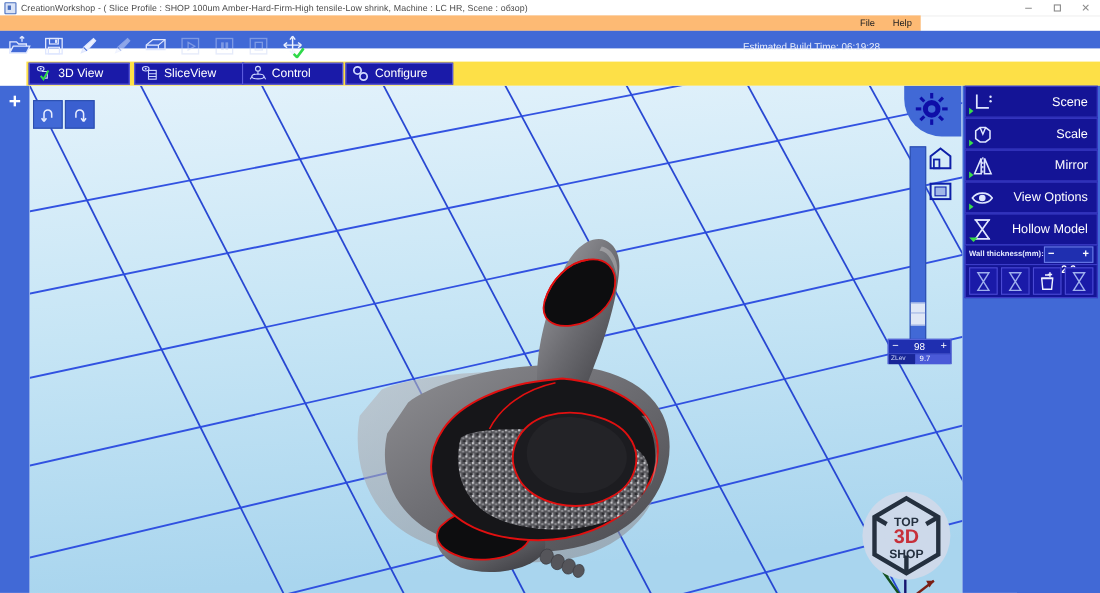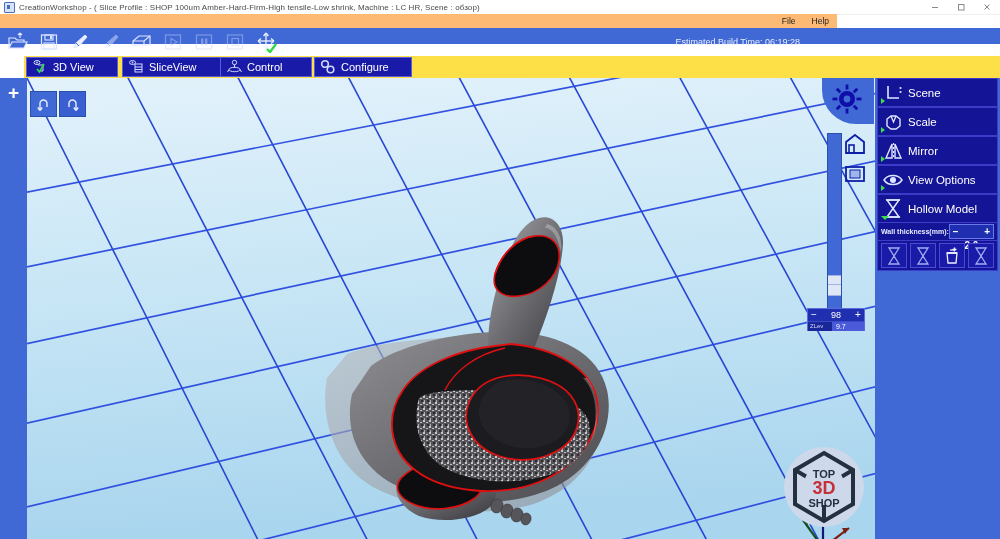--- a/index.html
+++ b/index.html
@@ -153,21 +153,21 @@
     position:absolute;left:875px;top:78px;width:125px;height:461px;
     background:#4169d6;
   }
   .rp-inner{position:absolute;left:2px;top:0px;width:121px;}
   .rbtn{
     position:relative;height:29px;margin-bottom:0px;
     background:#141496;border:1px solid #3c3cc8;box-sizing:border-box;
     display:flex;align-items:center;
   }
   .rbtn .rico{width:30px;height:27px;display:flex;align-items:center;justify-content:center;flex:none;}
-  .rbtn .rlab{flex:1;text-align:left;font-size:11.5px;color:#ffffff;padding-right:8px;white-space:nowrap;}
+  .rbtn .rlab{flex:1;text-align:right;font-size:11.5px;color:#ffffff;padding-right:8px;white-space:nowrap;}
   .rbtn .tri{position:absolute;left:3px;bottom:2px;width:0;height:0;
              border-left:4px solid #39e04a;border-top:3px solid transparent;border-bottom:3px solid transparent;}
   .rbtn .tri.down{border-left:4px solid transparent;border-right:4px solid transparent;border-top:4px solid #39e04a;border-bottom:0;}
 
   .wallrow{
     height:18px;background:#141496;border:1px solid #3c3cc8;border-top:none;
     box-sizing:border-box;display:flex;align-items:center;
   }
   .walllab{font-size:7px;color:#e6ecff;padding-left:3px;white-space:nowrap;flex:1;font-weight:bold;}
   .wallspin{

